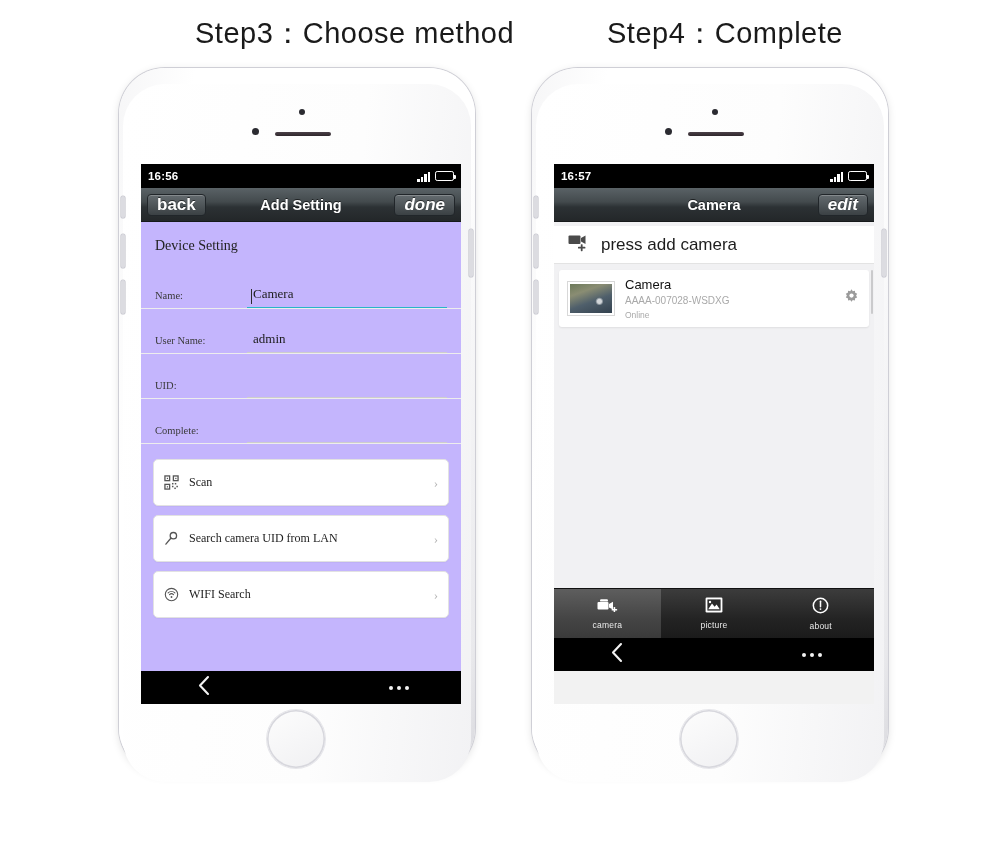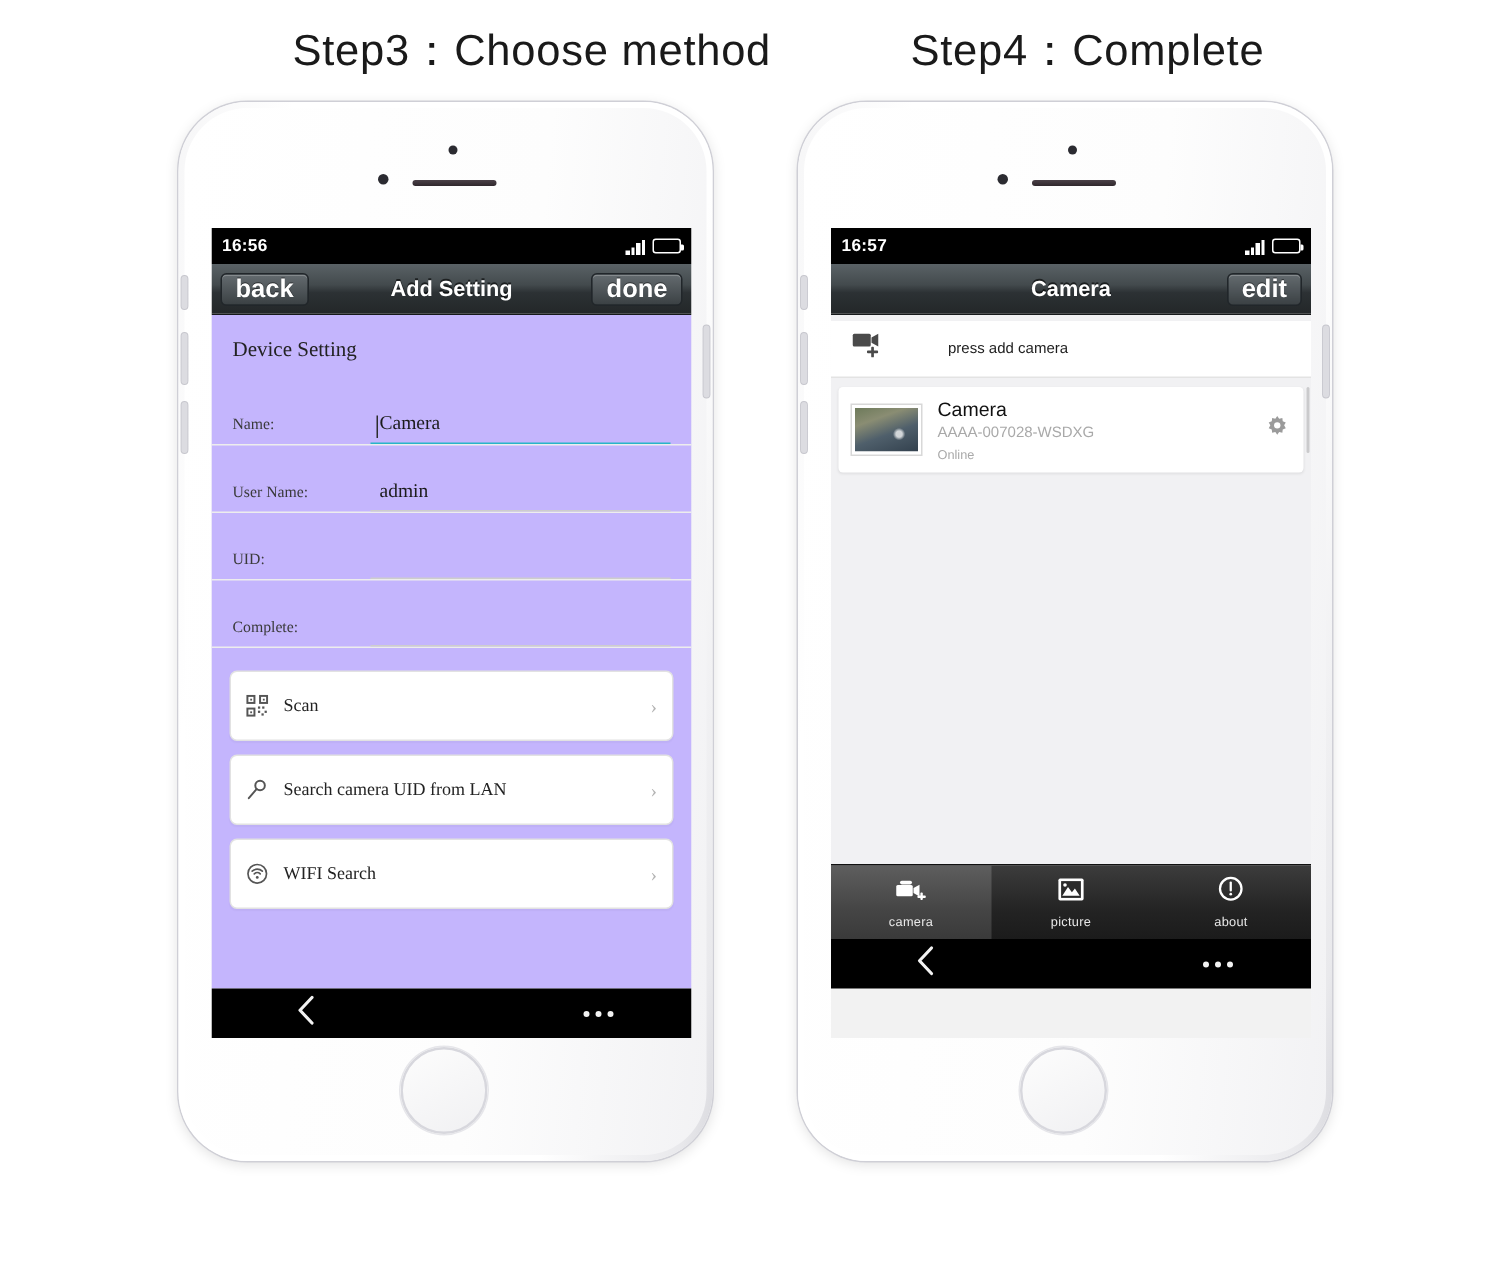--- a/index.html
+++ b/index.html
@@ -28,21 +28,21 @@
     position: absolute;
     width: 356px; height: 706px;
     border-radius: 46px;
     background: linear-gradient(100deg,#f6f6f7 0%,#ffffff 16%,#ffffff 76%,#e9e9ec 95%,#d8d8dd 100%);
     box-shadow: 0 0 0 1px #cfcfd6, 0 2px 9px rgba(0,0,0,.13);
   }
   #phone-1 { left: 119px; top: 68px; }
   #phone-2 { left: 532px; top: 68px; }
 
   .phone-inner {
-    position: absolute; left: 4px; top: 4px;
+    position: absolute; left: 4px; top: 16px;
     width: 348px; height: 698px;
     border-radius: 42px;
     background: linear-gradient(95deg,#ffffff 0%,#fdfdfd 60%,#f2f2f4 100%);
   }
 
   
   .btn-side {
     position: absolute; background: #dcdce1;
     border-radius: 2px; box-shadow: 0 0 0 .6px #c6c6cd;
   }
@@ -116,21 +116,21 @@
   .nav-btn {
     position: relative; z-index: 2;
     min-width: 44px; height: 22px; padding: 0 9px;
     display: flex; align-items: center; justify-content: center;
     border-radius: 4px; color: #fff; font-size: 17px; font-weight: 700;
     background: linear-gradient(180deg,#646b6f,#3b4144);
     border: 1px solid #21262a;
     box-shadow: inset 0 1px 0 rgba(255,255,255,.22);
     text-shadow: 0 -1px 0 rgba(0,0,0,.55);
   }
-  .nav-btn.right { margin-left: auto; }
+  .nav-btn.right { margin-left: auto; font-style: italic; }
 
   
   .content-1 { background: #c4b5fd; height: 449px; position: relative; font-family: Liberation Serif, serif; }
   .section-title {
     font-size: 14px; color: #222; padding: 16px 14px 10px 14px; font-weight: 400;
   }
   .field {
     display: flex; align-items: flex-end;
     padding: 0 14px 0 14px; height: 45px;
     border-bottom: 1px solid #ededed;
@@ -181,21 +181,21 @@
   
   .content-2 {
     height: 416px; background: #f1f1f3; position: relative;
     padding: 4px 0 0 0;
   }
   .add-row {
     background: #fff; height: 38px; margin: 0 0 6px 0;
     display: flex; align-items: center; gap: 10px;
     padding: 0 14px; border-bottom: 1px solid #e3e3e3;
   }
-  .add-row-label { font-size: 10px; color: #1d1d1d; margin-left: 31px; }
+  .add-row-label { font-size: 17px; color: #1d1d1d; }
   .cam-card {
     background: #fff; margin: 0 5px; border-radius: 3px;
     display: flex; align-items: center; padding: 7px 9px;
     box-shadow: 0 1px 2px rgba(0,0,0,.08);
   }
   .thumb {
     width: 46px; height: 33px; border: 2px solid #fff;
     outline: 1px solid #d8d8d8;
     background:
       radial-gradient(circle at 70% 60%, rgba(255,255,255,.75) 0 6%, transparent 12%),

